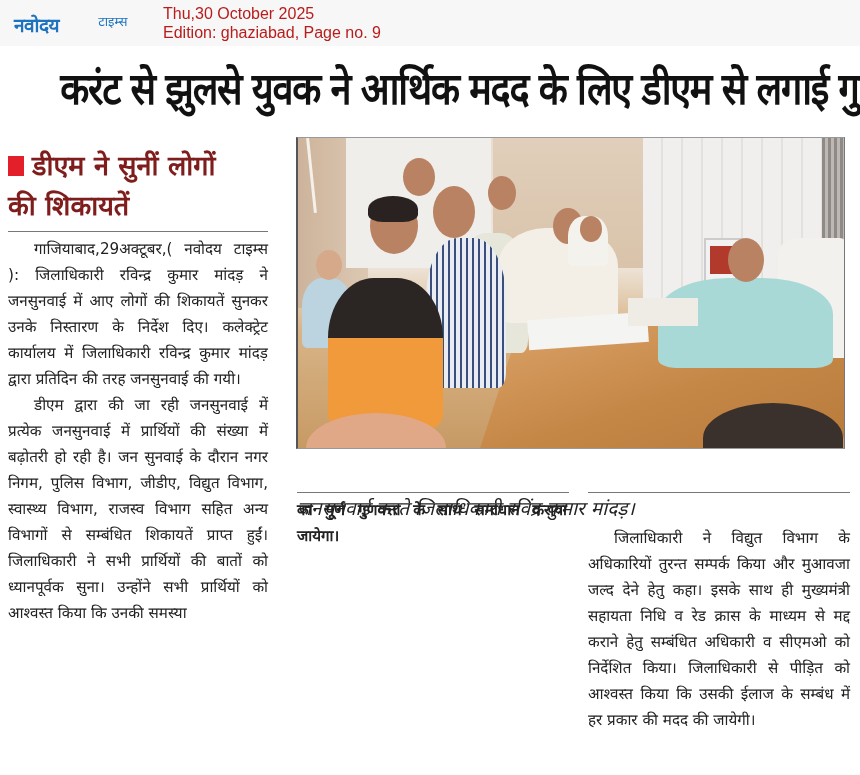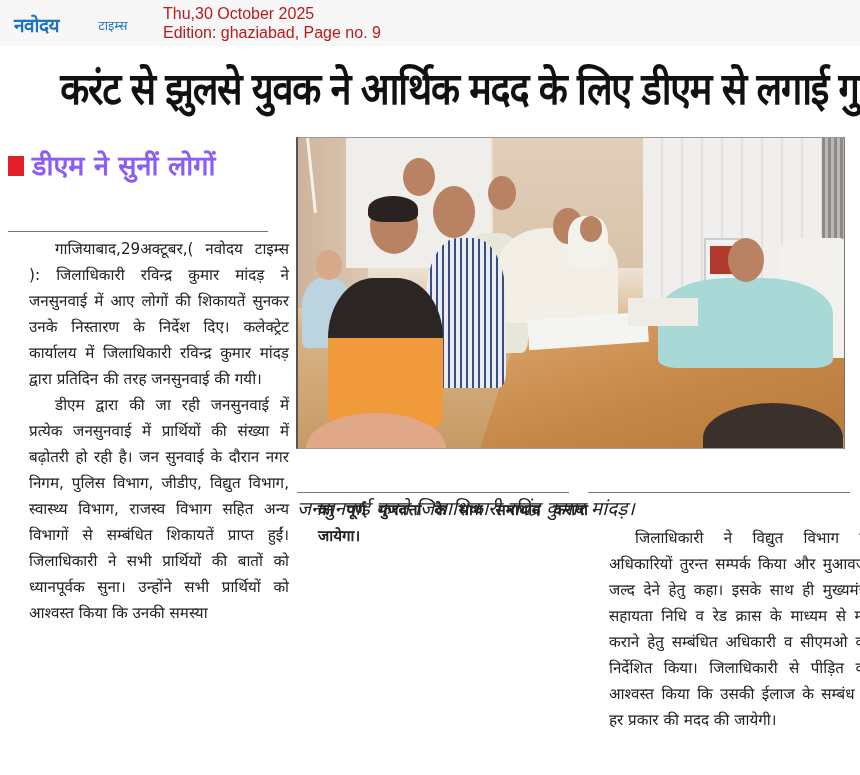--- a/index.html
+++ b/index.html
@@ -11,21 +11,21 @@
     }
     .page { position: relative; width: 860px; height: 775px; background: #fff; }
 
     
     .topbar {
       position: absolute; left: 0; top: 0; width: 860px; height: 46px;
       background: #f7f7f7;
     }
     .logo {
       position: absolute; left: 14px; top: 12px;
-      display: flex; align-items: center;
+      display: flex; align-items: flex-start;
       font-family: "DejaVu Sans", sans-serif;
     }
     .logo-main {
       font-size: 19px; font-weight: 900; color: #1e73be; letter-spacing: -0.5px;
     }
     .logo-sub {
       font-size: 13px; color: #1e73be; margin-left: 1px; padding-left: 38px;
     }
     .meta {
       position: absolute; left: 163px; top: 4px;
@@ -42,38 +42,37 @@
       color: #111; letter-spacing: -1.5px;
       transform: scaleX(0.86); transform-origin: center;
       white-space: nowrap;
     }
 
     
     .subhead {
       position: absolute; left: 8px; top: 146px; width: 262px;
       font-family: "DejaVu Sans", sans-serif;
       font-weight: 800; font-size: 27px; line-height: 40px;
-      color: #8b5cf6;
+      color: #7f1d1d;
     }
     .subhead .red-square {
       display: inline-block; width: 16px; height: 20px;
       background: #e3202a; margin-right: 8px; vertical-align: -1px;
     }
     .rule {
       position: absolute; height: 1px; background: #777;
     }
 
     
     .col {
       position: absolute;
       font-family: "DejaVu Sans", sans-serif;
       font-size: 15.2px; line-height: 26px;
       color: #222;
       text-align: justify;
-      margin-left: 21px;
     }
     .col p { text-indent: 26px; }
     .col p.noindent { text-indent: 0; font-weight: bold; }
 
     .col1 { left: 8px; top: 236px; width: 260px; }
     .col2 { left: 297px; top: 497px; width: 270px; }
     .col3 { left: 588px; top: 525px; width: 262px; }
 
     
     .photo {
@@ -118,20 +117,21 @@
     <div class="meta">
       <div>Thu,30 October 2025</div>
       <div>Edition: ghaziabad, Page no. 9</div>
     </div>
   </div>
 
   <h1 class="headline">करंट से झुलसे युवक ने आर्थिक मदद के लिए डीएम से लगाई गुहार</h1>
 
   <div class="subhead">
     <div><span class="red-square"></span><span>डीएम ने सुनीं लोगों</span></div>
+    <div>की शिकायतें</div>
   </div>
   <div class="rule" style="left:8px; top:231px; width:260px;"></div>
 
   <div class="col col1">
     <p>गाजियाबाद,29अक्टूबर,( नवोदय टाइम्स ): जिलाधिकारी रविन्द्र कुमार मांदड़ ने जनसुनवाई में आए लोगों की शिकायतें सुनकर उनके निस्तारण के निर्देश दिए। कलेक्ट्रेट कार्यालय में जिलाधिकारी रविन्द्र कुमार मांदड़ द्वारा प्रतिदिन की तरह जनसुनवाई की गयी।</p>
     <p>डीएम द्वारा की जा रही जनसुनवाई में प्रत्येक जनसुनवाई में प्रार्थियों की संख्या में बढ़ोतरी हो रही है। जन सुनवाई के दौरान नगर निगम, पुलिस विभाग, जीडीए, विद्युत विभाग, स्वास्थ्य विभाग, राजस्व विभाग सहित अन्य विभागों से सम्बंधित शिकायतें प्राप्त हुईं। जिलाधिकारी ने सभी प्रार्थियों की बातों को ध्यानपूर्वक सुना। उन्होंने सभी प्रार्थियों को आश्वस्त किया कि उनकी समस्या</p>
   </div>
 
   <div class="photo">
     <div class="wall-l"></div>

